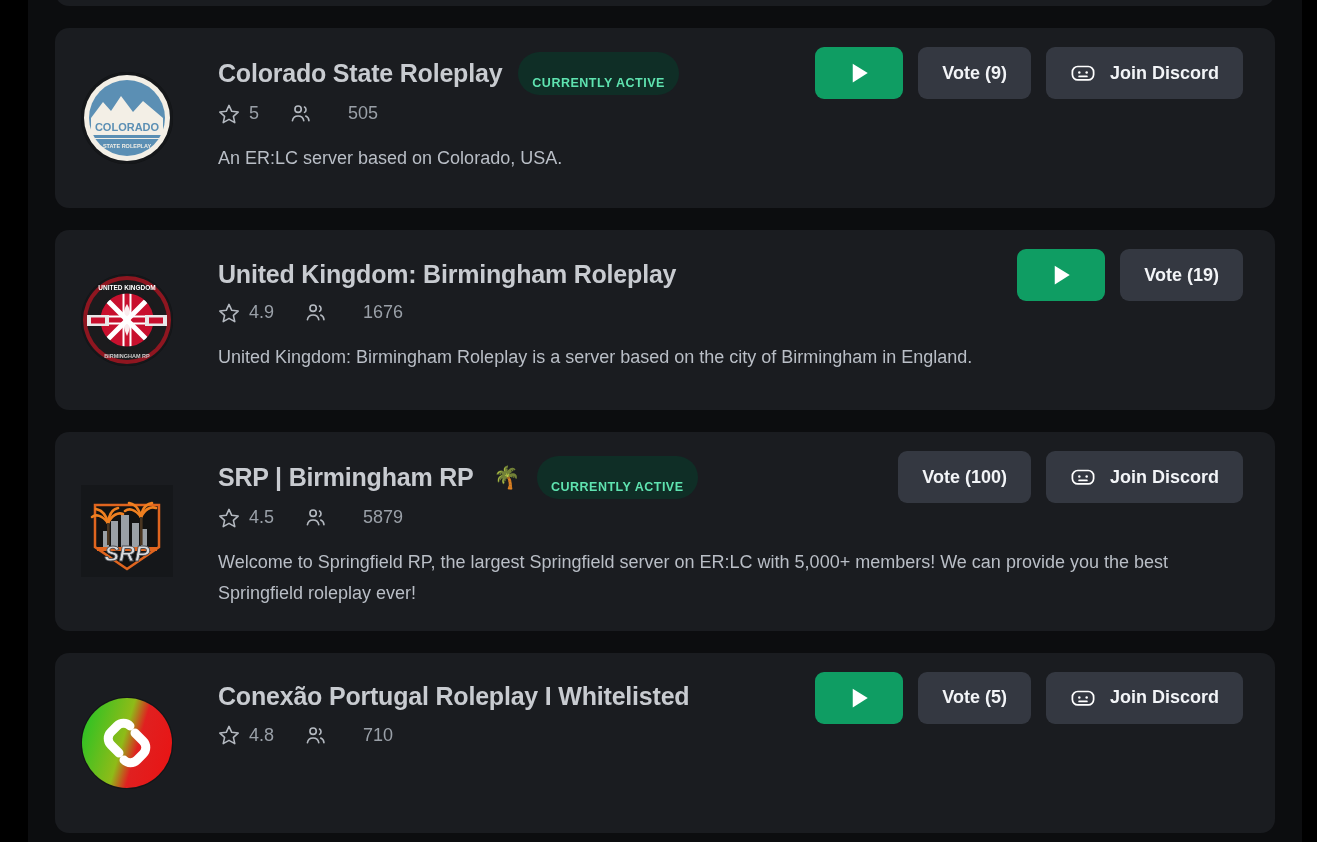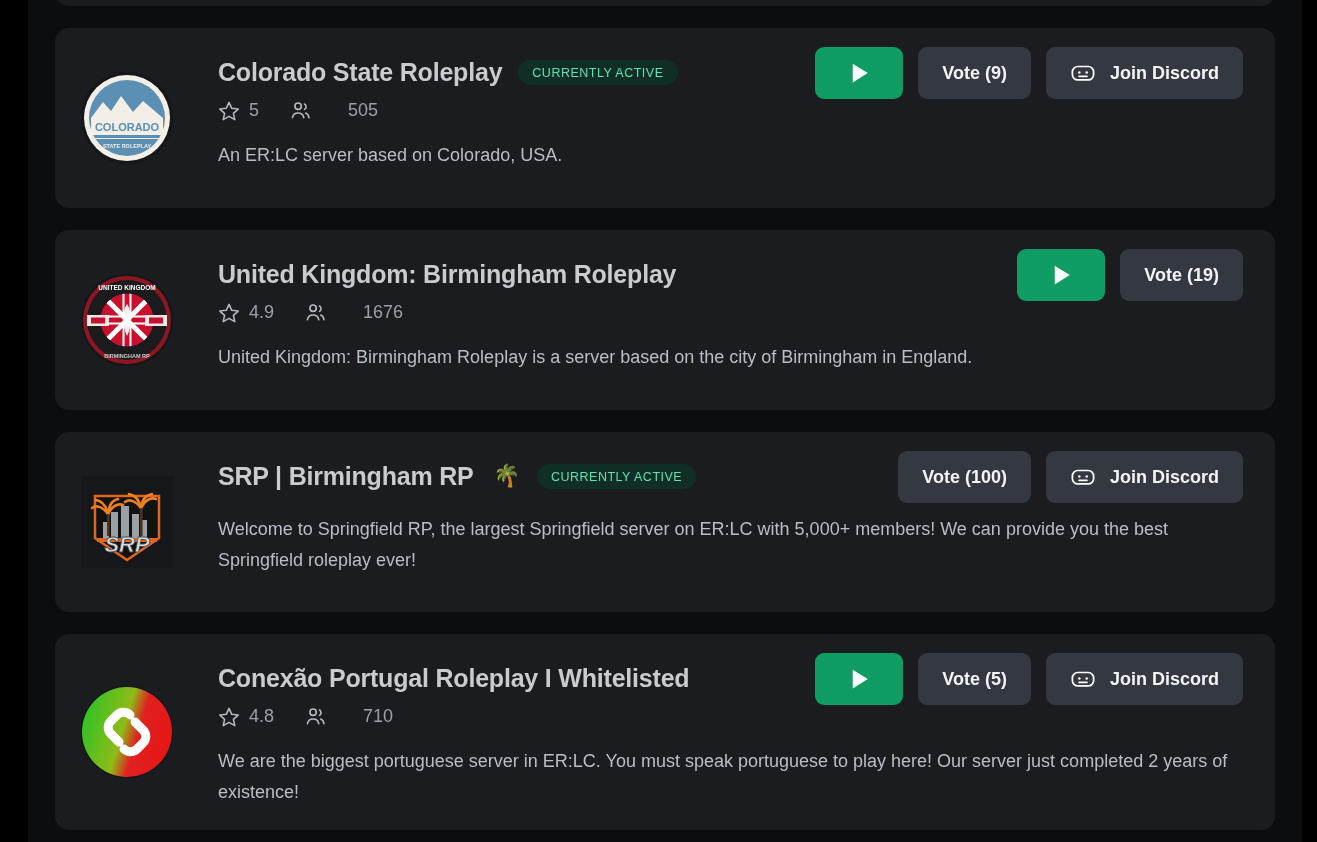--- a/index.html
+++ b/index.html
@@ -76,23 +76,23 @@
     color: #c8cbd0;
     letter-spacing: -0.2px;
     white-space: nowrap;
   }
   .title-emoji { font-size: 22px; margin-left: 4px; }
   .badge {
     display: inline-block;
     background: #0f2e26;
     color: #5fe3b0;
     font-size: 12.5px;
-    font-weight: normal;
+    font-weight: bold;
     letter-spacing: 0.5px;
-    padding: 6px 14px 5px 14px;
+    padding: 24px 14px 5px 14px;
     border-radius: 999px;
     white-space: nowrap;
   }
   .statsrow {
     display: flex;
     align-items: center;
     gap: 10px;
     margin-top: 7px;
     color: #9aa0a8;
     font-size: 18px;
@@ -300,20 +300,41 @@
             <path d="M16 62 L76 62 L76 66 L16 66 Z" fill="#e0651f"></path>
             <text x="46" y="76" font-family="Liberation Sans, sans-serif" font-size="22" font-style="italic" font-weight="bold" fill="#d8dadd" stroke="#4a4d52" stroke-width="0.8" text-anchor="middle">SRP</text>
           </svg>
         </div>
         <div class="body">
           <div class="titlerow">
             <span class="title">SRP | Birmingham RP</span>
             <span class="title-emoji">🌴</span>
             <span class="badge">CURRENTLY ACTIVE</span>
           </div>
+          <div class="statsrow">
+            <span class="stat">
+              <span>
+                <svg width="22" height="22" viewBox="0 0 24 24" fill="none" stroke="#b4b9c0" stroke-width="1.7" stroke-linejoin="round">
+                    <polygon points="12,2.6 15,9.1 22,9.9 16.8,14.6 18.3,21.4 12,17.9 5.7,21.4 7.2,14.6 2,9.9 9,9.1"></polygon>
+                  </svg>
+              </span>
+              <span class="stat-value">4.5</span>
+            </span>
+            <span class="stat">
+              <span>
+                <svg width="23" height="23" viewBox="0 0 24 24" fill="none" stroke="#b4b9c0" stroke-width="1.7" stroke-linecap="round">
+                    <circle cx="9.5" cy="7.5" r="3.3"></circle>
+                    <path d="M3.6 19.5a6 6 0 0 1 11.8 0"></path>
+                    <path d="M16.2 5.2a3.3 3.3 0 0 1 0 5.6"></path>
+                    <path d="M17.5 14.6a5.6 5.6 0 0 1 3.3 4.9"></path>
+                  </svg>
+              </span>
+              <span class="stat-value">5879</span>
+            </span>
+          </div>
           <div class="desc">Welcome to Springfield RP, the largest Springfield server on ER:LC with 5,000+ members! We can provide you the best Springfield roleplay ever!</div>
         </div>
         <div class="actions">
           <button class="btn">Vote (100)</button>
           <button class="btn">
             <span class="discord-icon">
               <svg width="26" height="26" viewBox="0 0 24 24" fill="none" stroke="#ffffff" stroke-width="1.6">
                   <rect x="2.2" y="6" width="19.6" height="12.4" rx="5"></rect>
                   <circle cx="8.6" cy="11.6" r="1.15" fill="#ffffff" stroke="none"></circle>
                   <circle cx="15.4" cy="11.6" r="1.15" fill="#ffffff" stroke="none"></circle>
@@ -362,21 +383,20 @@
                 <svg width="23" height="23" viewBox="0 0 24 24" fill="none" stroke="#b4b9c0" stroke-width="1.7" stroke-linecap="round">
                     <circle cx="9.5" cy="7.5" r="3.3"></circle>
                     <path d="M3.6 19.5a6 6 0 0 1 11.8 0"></path>
                     <path d="M16.2 5.2a3.3 3.3 0 0 1 0 5.6"></path>
                     <path d="M17.5 14.6a5.6 5.6 0 0 1 3.3 4.9"></path>
                   </svg>
               </span>
               <span class="stat-value">710</span>
             </span>
           </div>
-          <div class="desc">We are the biggest portuguese server in ER:LC. You must speak portuguese to play here! Our server just completed 2 years of existence!</div>
         </div>
         <div class="actions">
           <button class="btn play">
             <span>
               <svg width="30" height="30" viewBox="0 0 24 24">
                   <polygon points="7,4.5 19,12 7,19.5" fill="#ffffff"></polygon>
                 </svg>
             </span>
           </button>
           <button class="btn">Vote (5)</button>

